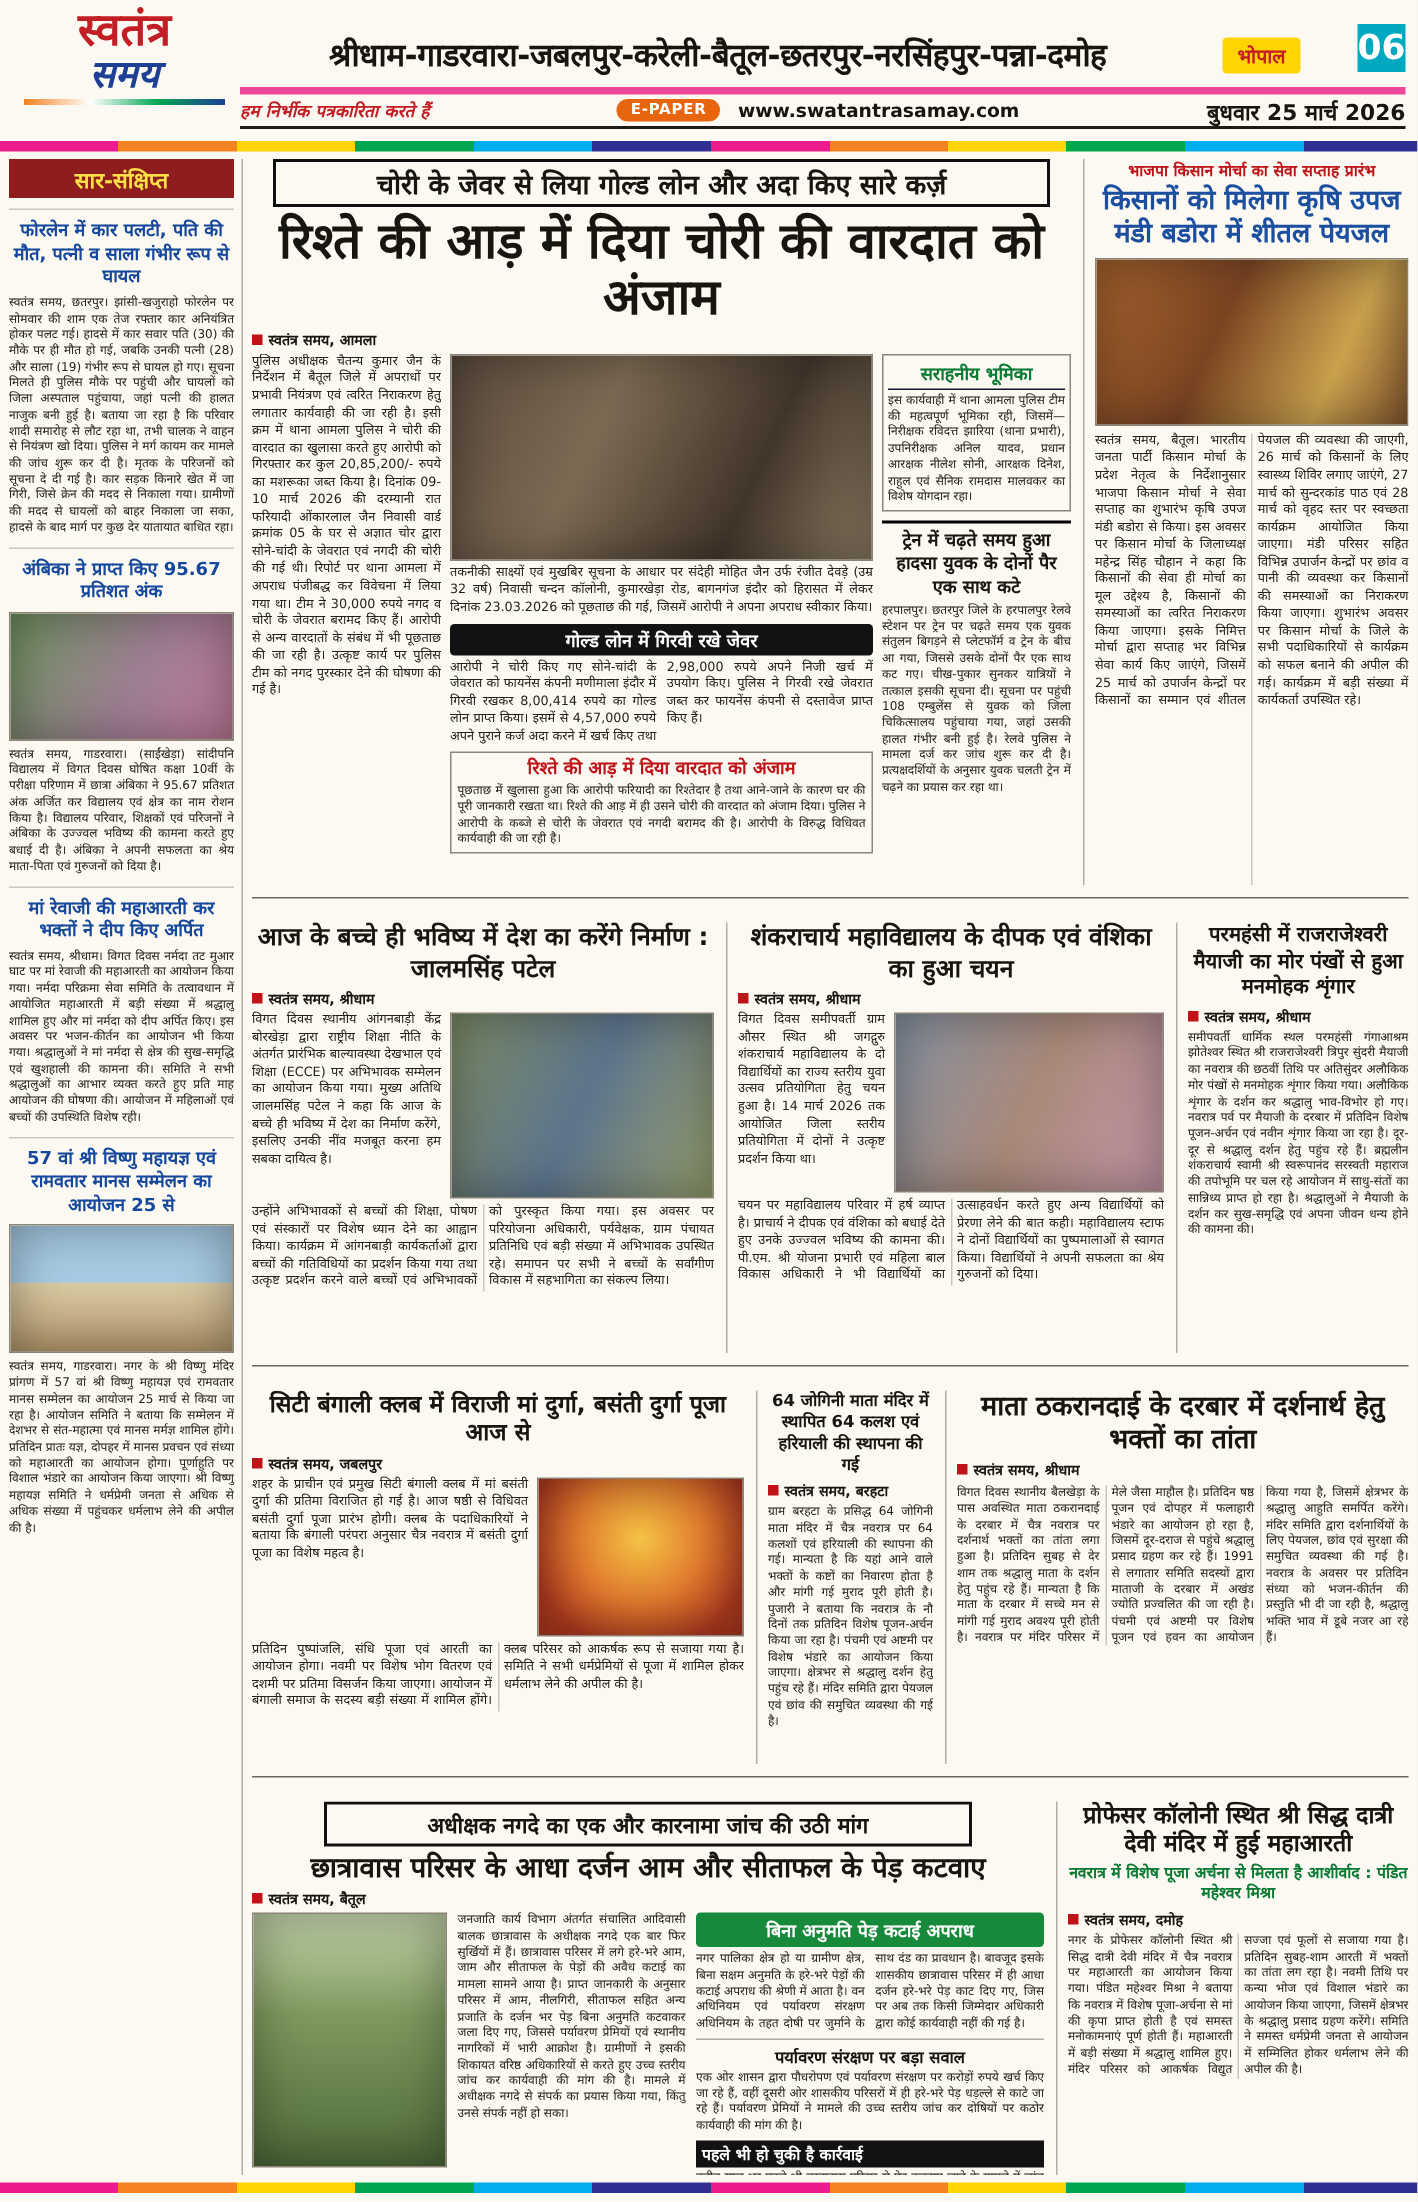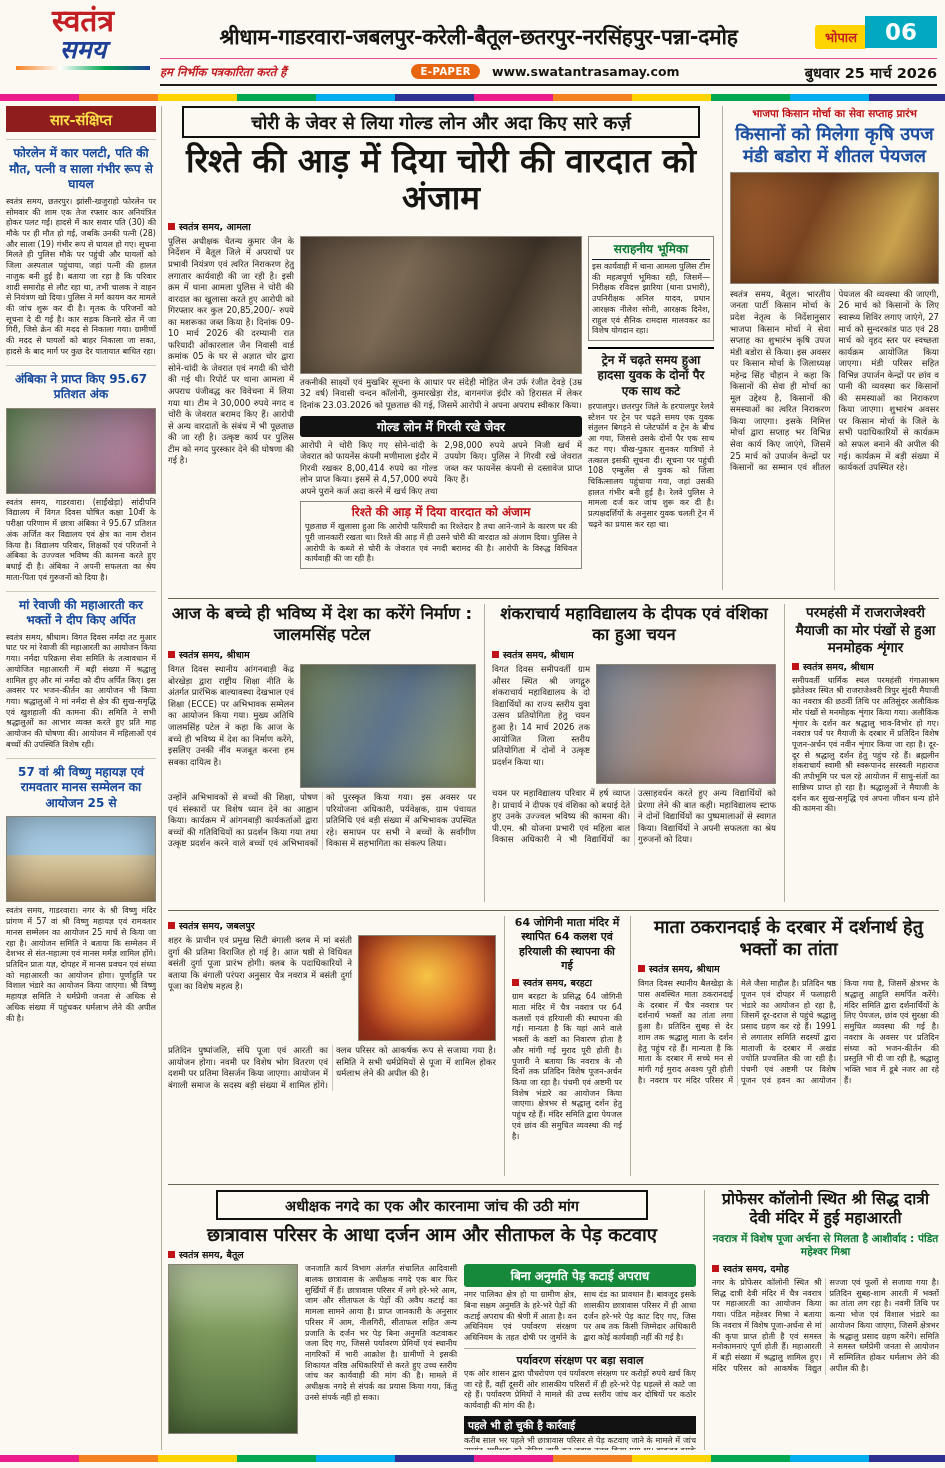--- a/index.html
+++ b/index.html
@@ -14,23 +14,23 @@
   .masthead { position:absolute; top:0; left:0; right:0; height:94px; }
   .logo { position:absolute; left:8px; top:5px; width:150px; text-align:center; }
   .logo1 { color:#c41e25; font-size:30px; font-weight:800; line-height:1.05; }
   .logo2 { color:#1e3f96; font-size:25px; font-weight:700; font-style:italic; line-height:1.05; }
   .logo-bar { height:4px; margin:3px 8px 0; background:linear-gradient(90deg,#f58220,#ffffff,#00a650,#1e3f96); }
   .cities { position:absolute; left:162px; right:150px; top:22px; text-align:center;
             font-size:21px; font-weight:800; letter-spacing:-0.3px; white-space:nowrap; }
   .edition { position:absolute; right:78px; top:25px; background:#ffd400; color:#c41e25;
              font-weight:800; font-size:13px; padding:3px 10px; border-radius:3px; }
   .pagenum { position:absolute; right:8px; top:16px; background:#00a9c0; color:#fff;
-             font-size:23px; font-weight:800; padding:3px 20px; }
+             font-size:23px; font-weight:800; padding:3px 0; }
   .subrow { position:absolute; left:160px; right:8px; top:58px; height:28px;
-            border-top:1px solid #ec4899; border-bottom:2px solid #1c1b16;
+            border-top:5px solid #ec4899; border-bottom:2px solid #1c1b16;
             display:flex; align-items:center; gap:12px; }
   .tagline { color:#c41e25; font-style:italic; font-weight:700; font-size:11.5px; }
   .spacer { flex:1; }
   .epaper { background:#e8650f; color:#fff; font-weight:800; font-size:10px;
             padding:2px 9px; border-radius:9px; letter-spacing:.5px; cursor:pointer; }
   .website { font-weight:800; font-size:12.5px; }
   .date { font-weight:800; font-size:14.5px; }
 
   .stripe { position:absolute; left:0; right:0; height:7px;
     background:repeating-linear-gradient(90deg,#ec1c8d 0 79px,#f58220 79px 158px,#ffd400 158px 237px,#00a650 237px 316px,#00adef 316px 395px,#2e3192 395px 474px); }
@@ -84,21 +84,21 @@
          border-left:1px solid #b5ad9f; padding-left:7px; overflow:hidden; }
   .bjp-k { color:#c01318; font-weight:700; font-size:10.5px; text-align:center; }
   .bjp-h { color:#1c4fa0; font-weight:800; font-size:18px; line-height:1.22;
            text-align:center; margin:3px 0 5px; }
   .ph-bjp { height:112px; margin-bottom:5px;
             background:linear-gradient(115deg,#a8642f,#7a4422 40%,#caa24e 75%,#8a5a30); }
   .bjp-body { column-count:2; column-gap:8px; column-rule:1px solid #ccc5b7; height:318px; }
 
   
   .band { position:absolute; left:168px; width:771px; overflow:hidden;
-          border-top:1.5px solid #6b6557; padding-top:5px; display:grid; gap:8px; }
+          border-top:1.5px solid #6b6557; padding-top:16px; display:grid; gap:8px; }
   .midband  { top:598px;  height:304px; grid-template-columns:308px 292px 155px; }
   .lowerband{ top:910px;  height:266px; grid-template-columns:328px 118px 309px; }
   .bottomband{ top:1184px; height:266px; grid-template-columns:528px 235px; }
   .band > div { overflow:hidden; }
   .vr { border-left:1px solid #b5ad9f; padding-left:7px; }
 
   .art-h { font-size:16.5px; font-weight:800; text-align:center; line-height:1.25; }
   .art-h-sm { font-size:13.5px; font-weight:800; text-align:center; line-height:1.3; }
   .a-row { display:flex; gap:6px; margin-top:2px; }
   .a-row .grow { flex:1; }
@@ -260,20 +260,21 @@
       <div class="byline">
         <span class="bl"></span>
         <span>स्वतंत्र समय, श्रीधाम</span>
       </div>
       <div class="tiny">समीपवर्ती धार्मिक स्थल परमहंसी गंगाआश्रम झोतेश्वर स्थित श्री राजराजेश्वरी त्रिपुर सुंदरी मैयाजी का नवरात्र की छठवीं तिथि पर अतिसुंदर अलौकिक मोर पंखों से मनमोहक शृंगार किया गया। अलौकिक शृंगार के दर्शन कर श्रद्धालु भाव-विभोर हो गए। नवरात्र पर्व पर मैयाजी के दरबार में प्रतिदिन विशेष पूजन-अर्चन एवं नवीन शृंगार किया जा रहा है। दूर-दूर से श्रद्धालु दर्शन हेतु पहुंच रहे हैं। ब्रह्मलीन शंकराचार्य स्वामी श्री स्वरूपानंद सरस्वती महाराज की तपोभूमि पर चल रहे आयोजन में साधु-संतों का सान्निध्य प्राप्त हो रहा है। श्रद्धालुओं ने मैयाजी के दर्शन कर सुख-समृद्धि एवं अपना जीवन धन्य होने की कामना की।</div>
     </div>
   </section>
 
   <section class="band lowerband">
     <div>
+      <h3 class="d-h">सिटी बंगाली क्लब में विराजी मां दुर्गा, बसंती दुर्गा पूजा आज से</h3>
       <div class="byline">
         <span class="bl"></span>
         <span>स्वतंत्र समय, जबलपुर</span>
       </div>
       <div class="a-row">
         <div class="small grow">शहर के प्राचीन एवं प्रमुख सिटी बंगाली क्लब में मां बसंती दुर्गा की प्रतिमा विराजित हो गई है। आज षष्ठी से विधिवत बसंती दुर्गा पूजा प्रारंभ होगी। क्लब के पदाधिकारियों ने बताया कि बंगाली परंपरा अनुसार चैत्र नवरात्र में बसंती दुर्गा पूजा का विशेष महत्व है।</div>
         <div class="ph ph-durga"></div>
       </div>
       <div class="small body2">प्रतिदिन पुष्पांजलि, संधि पूजा एवं आरती का आयोजन होगा। नवमी पर विशेष भोग वितरण एवं दशमी पर प्रतिमा विसर्जन किया जाएगा। आयोजन में बंगाली समाज के सदस्य बड़ी संख्या में शामिल होंगे। क्लब परिसर को आकर्षक रूप से सजाया गया है। समिति ने सभी धर्मप्रेमियों से पूजा में शामिल होकर धर्मलाभ लेने की अपील की है।</div>
     </div>

